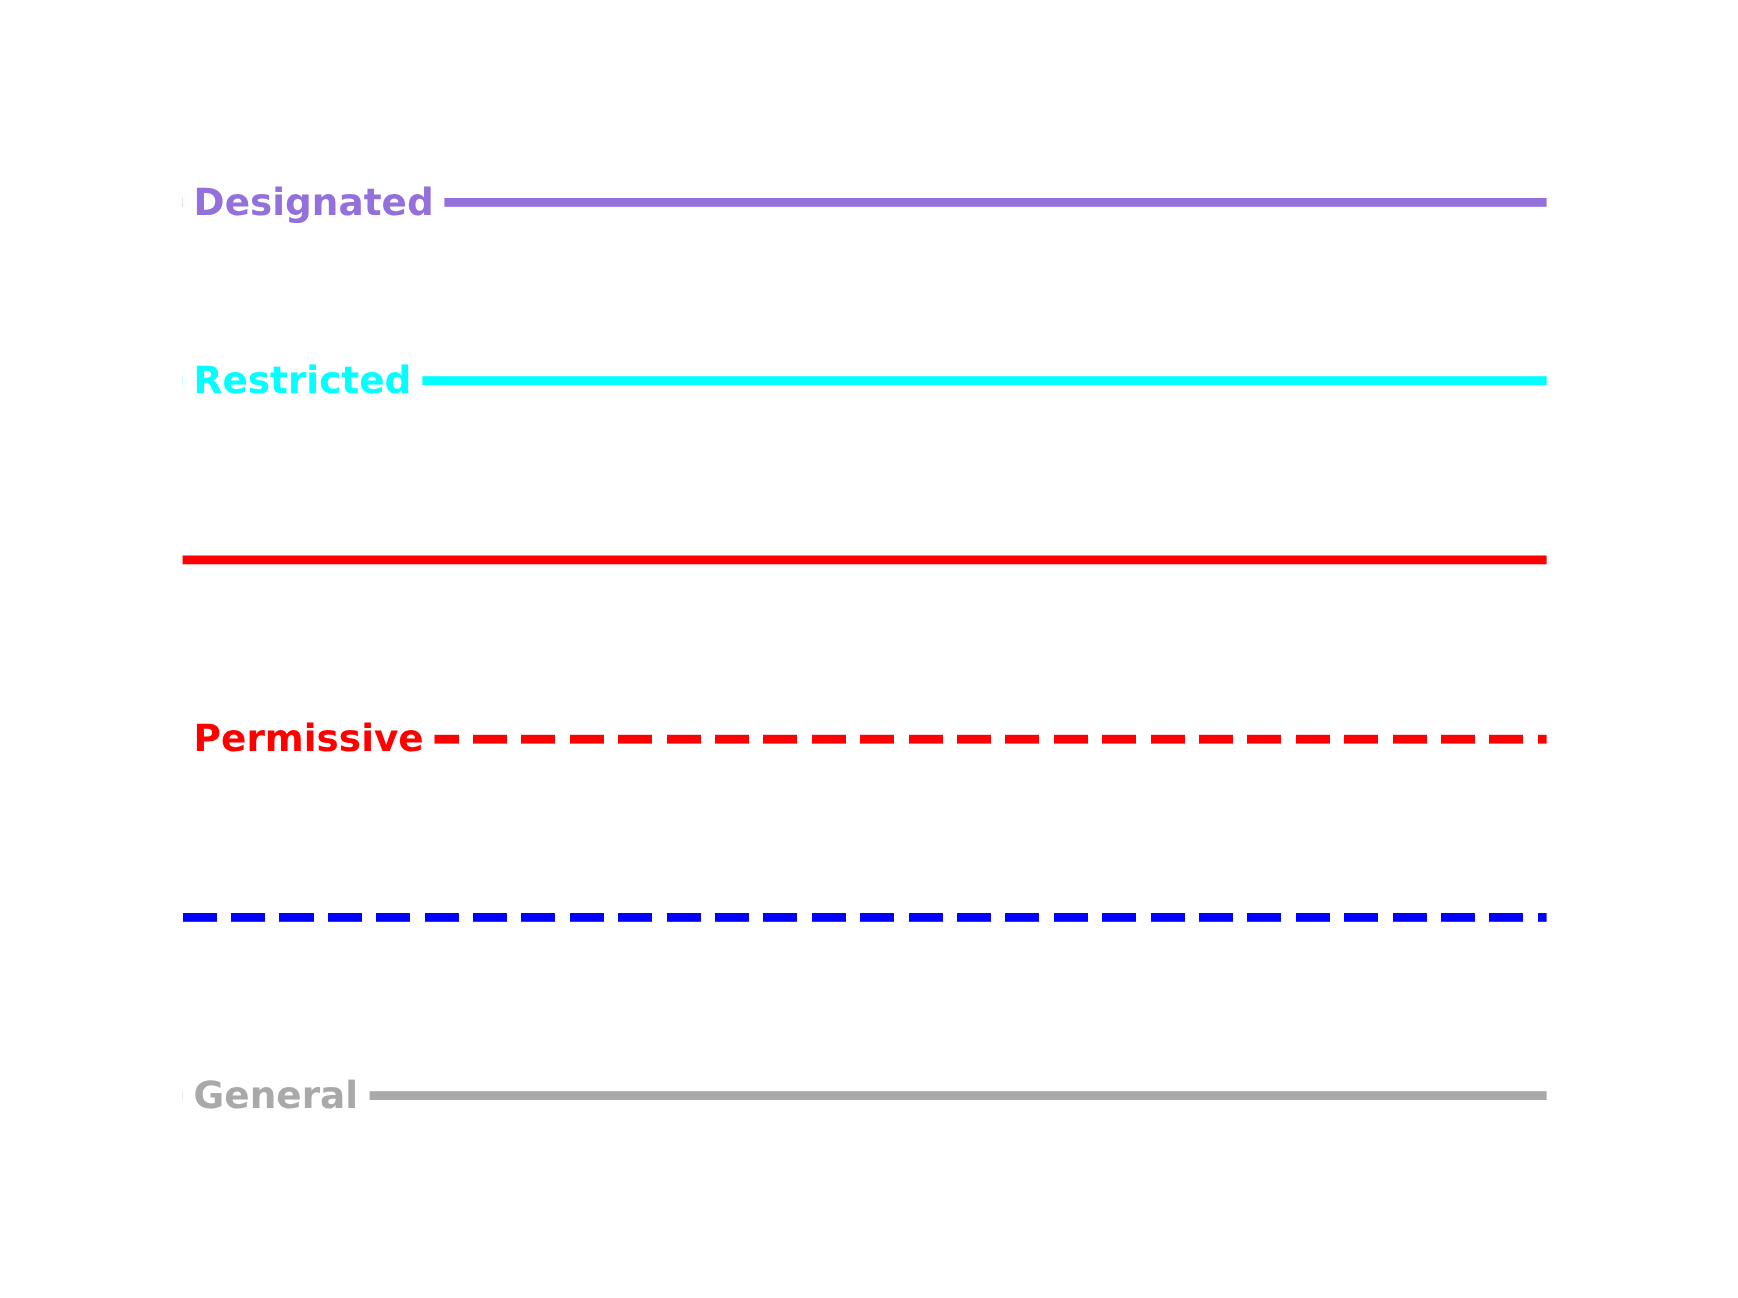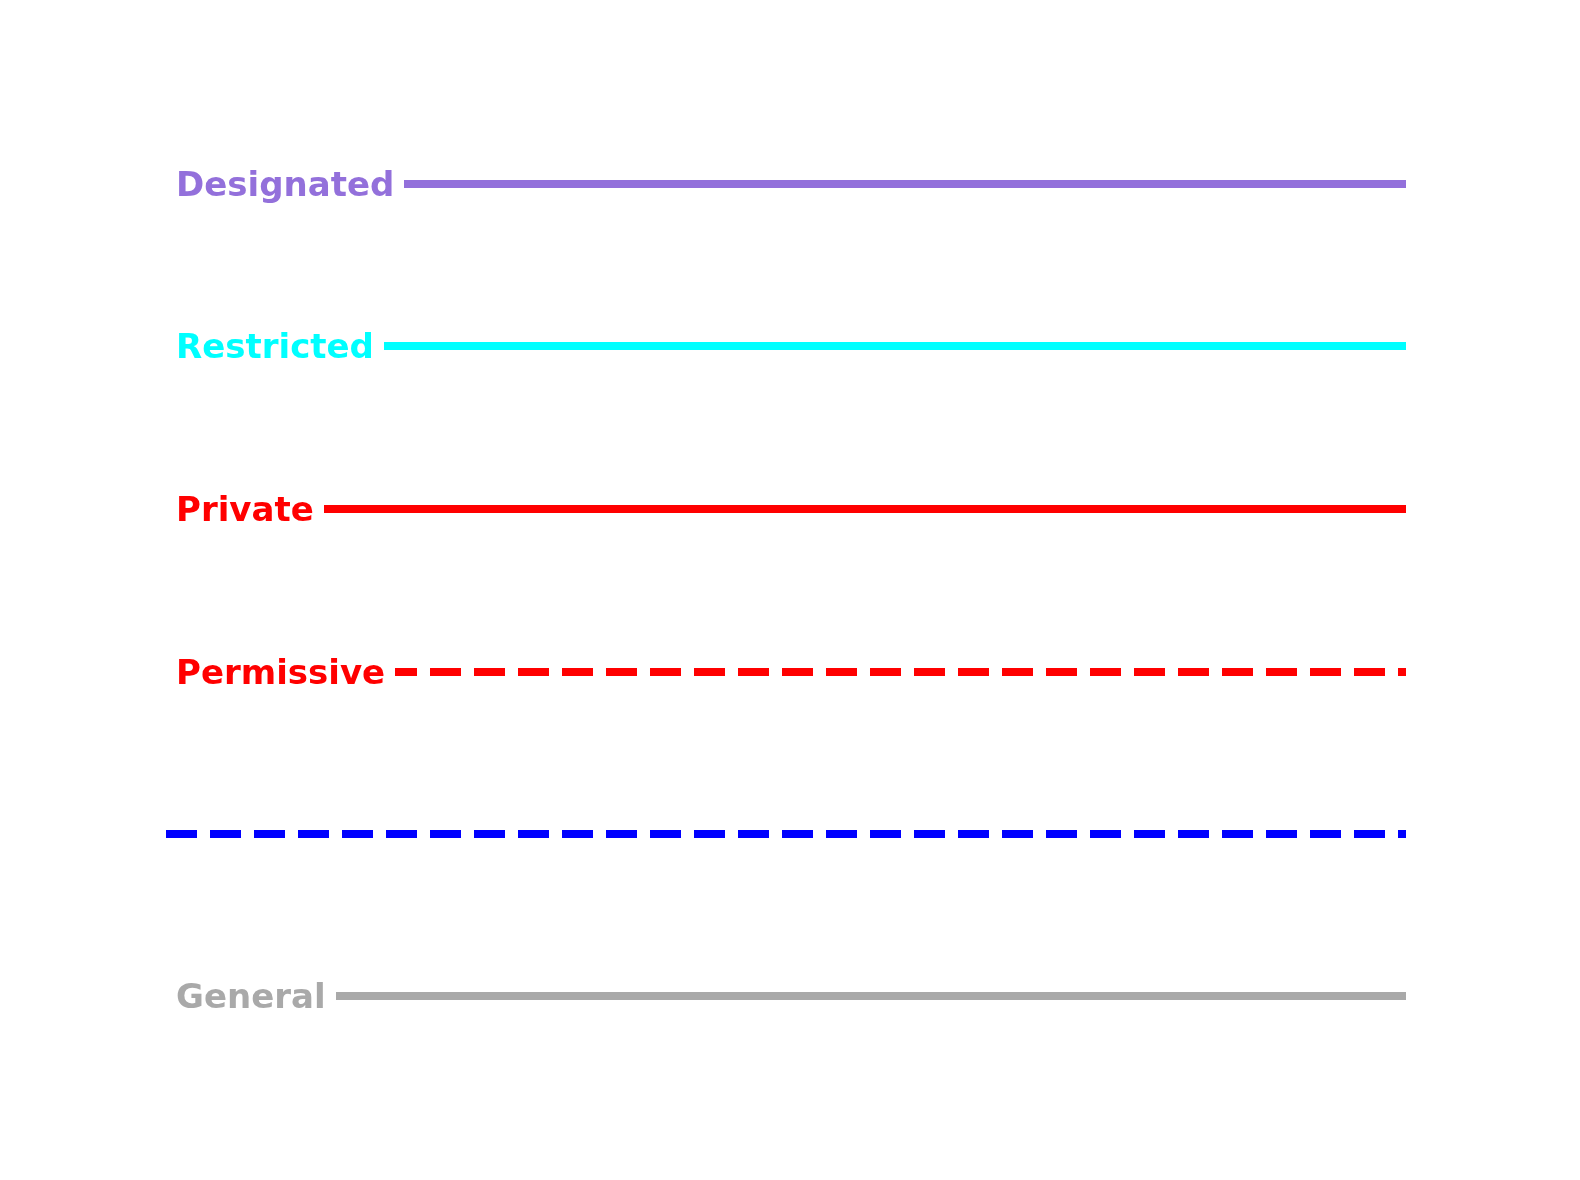--- a/index.html
+++ b/index.html
@@ -69,21 +69,20 @@
     <span class="label">Designated</span>
   </div>
 
   <div class="row row-1 solid" style="--c: #00ffff;">
     <div class="line"></div>
     <span class="label">Restricted</span>
   </div>
 
   <div class="row row-2 solid" style="--c: #ff0000;">
     <div class="line"></div>
-    <span class="label">Private</span>
   </div>
 
   <div class="row row-3 dashed" style="--c: #ff0000;">
     <div class="line"></div>
     <span class="label">Permissive</span>
   </div>
 
   <div class="row row-4 dashed" style="--c: #0000ff;">
     <div class="line"></div>
   </div>

